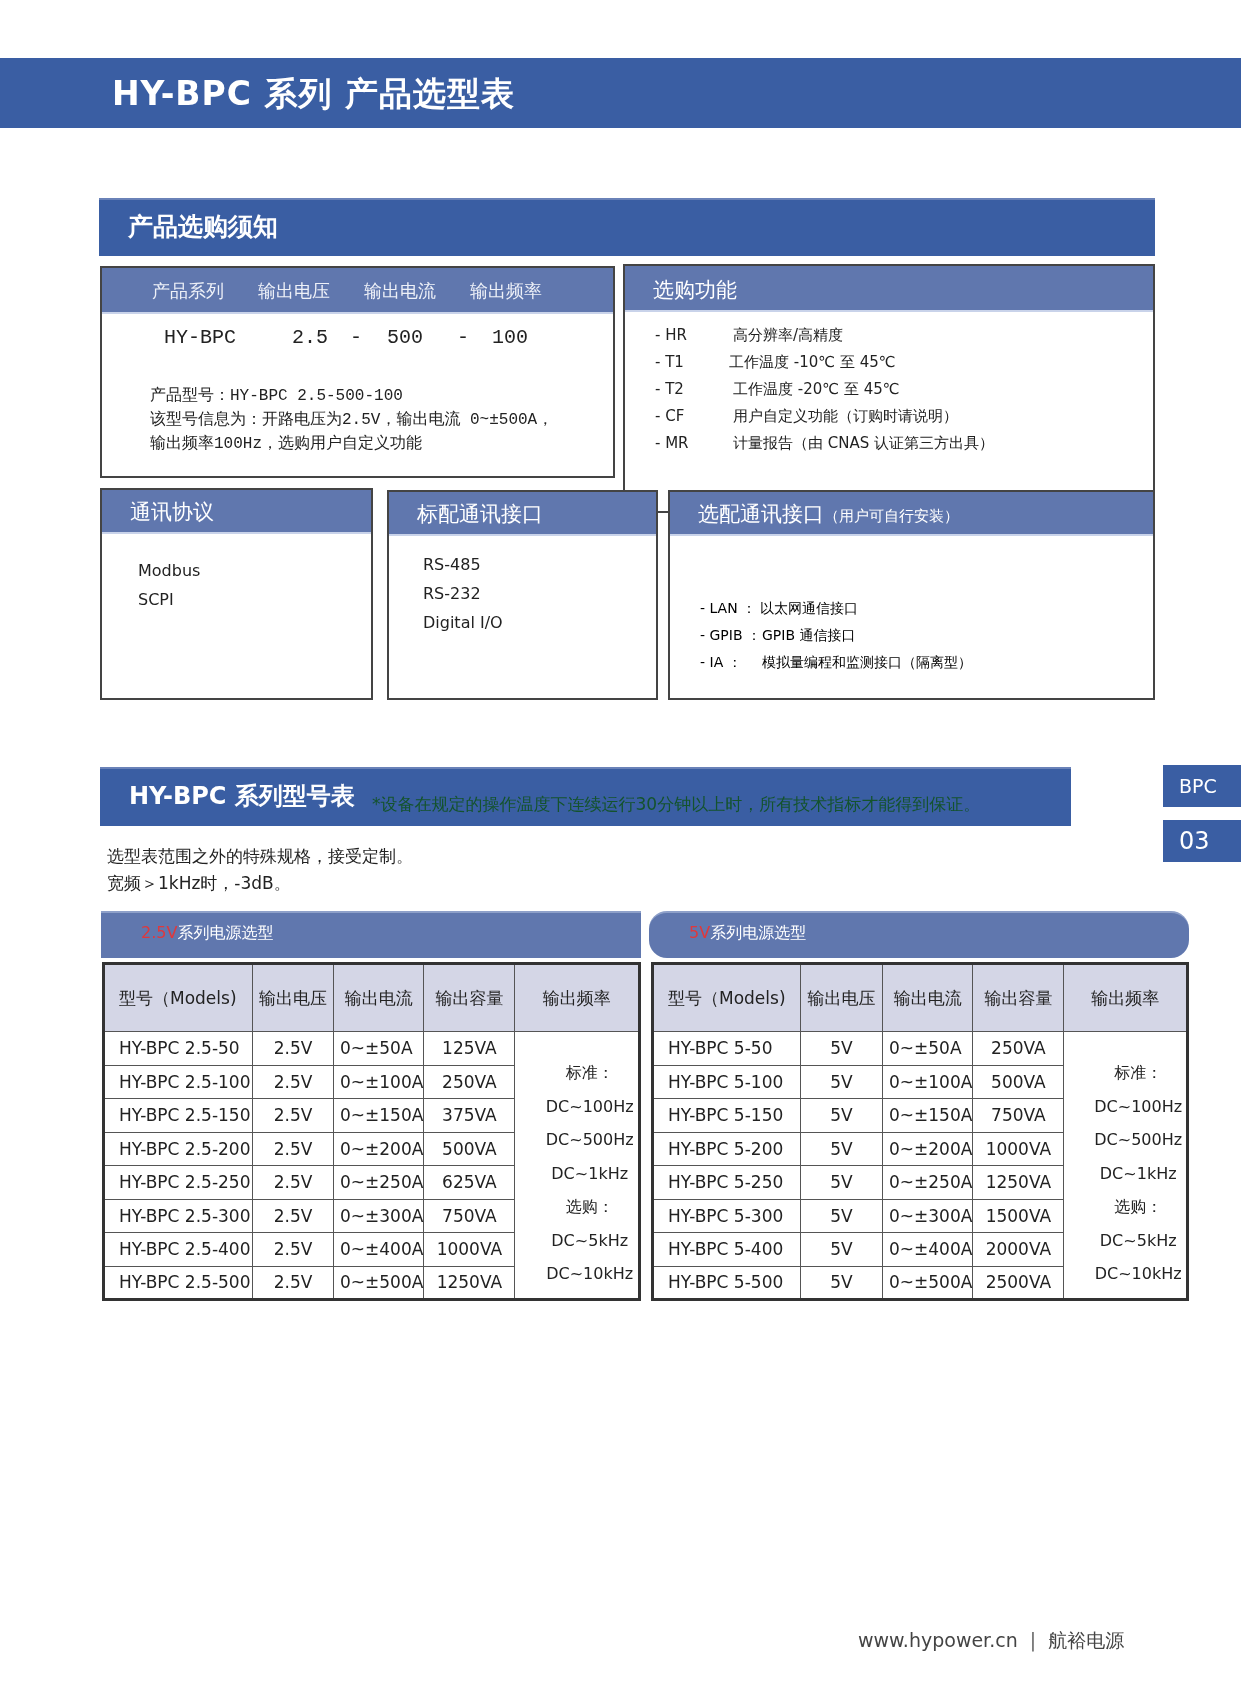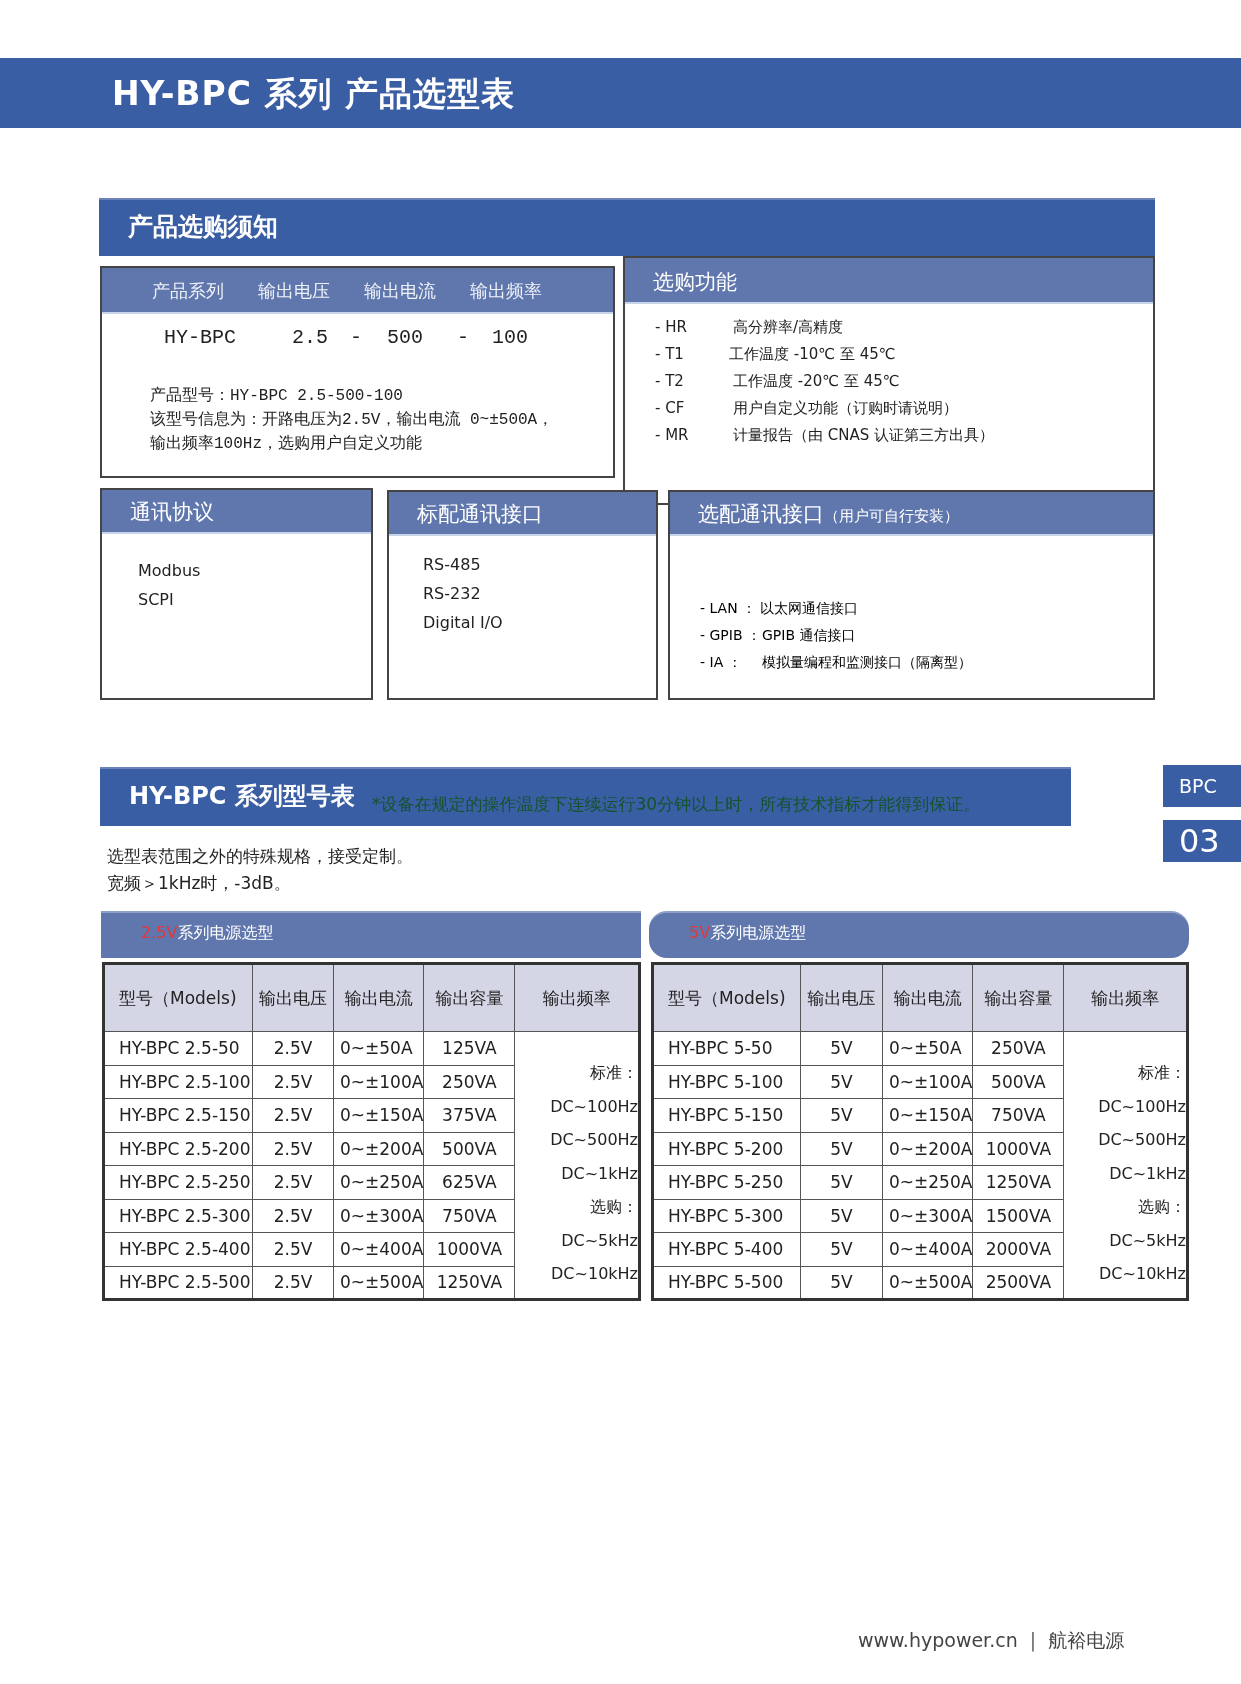--- a/index.html
+++ b/index.html
@@ -17,21 +17,21 @@
 
   .box { border: 2px solid #444; background: #fff; }
   .box-head { position: absolute; left: 0; top: 0; right: 0; background: #6077ae; color: #fff; border-bottom: 2px solid #c9d3ea; }
 
   .lbox { left: 100px; top: 266px; width: 515px; height: 212px; font-family: Liberation Mono, monospace; }
   .lbox .box-head { height: 46px; }
   .lhead-cell { position: absolute; top: 11px; font-size: 18px; color: #eef1f8; }
   .code-cell { position: absolute; top: 58px; font-size: 20px; color: #222; }
   .lnotes { position: absolute; left: 48px; top: 116px; font-size: 16px; line-height: 24px; color: #222; }
 
-  .rbox { left: 623px; top: 256px; width: 532px; height: 249px; }
+  .rbox { left: 623px; top: 264px; width: 532px; height: 249px; }
   .rbox .box-head { height: 46px; }
   .rhead-title { position: absolute; left: 28px; top: 10px; font-size: 21px; color: #fff; }
   .opt-list { position: absolute; left: 30px; top: 60px; }
   .opt-row { height: 27px; font-size: 15px; color: #222; position: relative; width: 480px; }
   .opt-code { position: absolute; left: 0; top: 0; }
   .opt-desc { position: absolute; left: 78px; top: 0; }
 
   .pbox1 { left: 100px; top: 488px; width: 273px; height: 212px; }
   .pbox2 { left: 387px; top: 490px; width: 271px; height: 210px; }
   .pbox3 { left: 668px; top: 490px; width: 487px; height: 210px; }
@@ -44,40 +44,40 @@
   .iface-row { position: relative; width: 420px; height: 27px; }
   .iface-code { position: absolute; left: 0; top: 0; }
   .iface-desc { position: absolute; left: 60px; top: 0; }
 
   .series-bar { left: 100px; top: 767px; width: 971px; height: 59px; border-top: 2px solid #6a82b8; }
   .series-title { left: 129px; top: 780px; font-size: 24px; font-weight: bold; color: #fff; }
   .series-note { left: 372px; top: 793px; font-size: 17px; color: #14532d; }
 
   .side-tab { left: 1163px; width: 78px; height: 42px; background: #3a5ea3; color: #fff; font-size: 20px; padding-left: 16px; line-height: 42px; }
   .side-tab-1 { top: 765px; font-size: 19px; }
-  .side-tab-2 { top: 820px; font-size: 32px; }
+  .side-tab-2 { top: 820px; font-size: 24px; }
 
   .notes2 { left: 107px; top: 843px; font-size: 17px; line-height: 27px; color: #222; }
 
   .tbl-head { height: 47px; top: 911px; background: #6077ae; border-top: 2px solid #8ea0c9; }
   .tbl-head-1 { left: 101px; width: 540px; }
   .tbl-head-2 { left: 649px; width: 540px; border-radius: 18px; }
   .tbl-head-title { position: absolute; left: 40px; top: 10px; font-size: 16px; color: #fff; }
   .tbl-head-2 .tbl-head-title { left: 40px; }
   .red { color: #e0383c; }
 
   table.spec { position: absolute; top: 962px; border-collapse: collapse; border: 3px solid #333; font-size: 17px; color: #222; background: #fff; }
   table.spec.t1 { left: 102px; width: 539px; }
   table.spec.t2 { left: 651px; width: 538px; }
   table.spec th { background: #d4d6e6; font-weight: normal; height: 68px; border: 1.5px solid #555; font-size: 17px; text-align: center; }
   table.spec th.model { text-align: left; padding-left: 14px; }
   table.spec td { height: 33.5px; border: 1.5px solid #555; text-align: center; white-space: nowrap; }
   table.spec td.model { text-align: left; padding-left: 14px; }
   table.spec td.cur { text-align: left; padding-left: 6px; }
-  table.spec td.freq { text-align: right; vertical-align: top; padding-left: 26px; padding-top: 24px; line-height: 33.5px; font-size: 16px; }
+  table.spec td.freq { text-align: center; vertical-align: top; padding-left: 26px; padding-top: 24px; line-height: 33.5px; font-size: 16px; }
 
   .footer { left: 858px; top: 1628px; font-size: 19px; color: #444; }
   .footer-sep { margin: 0 12px; color: #666; }
 </style>
 </head>
 <body>
 
 <div class="abs top-band"></div>
 <div class="abs top-title">HY-BPC 系列  产品选型表</div>
 

